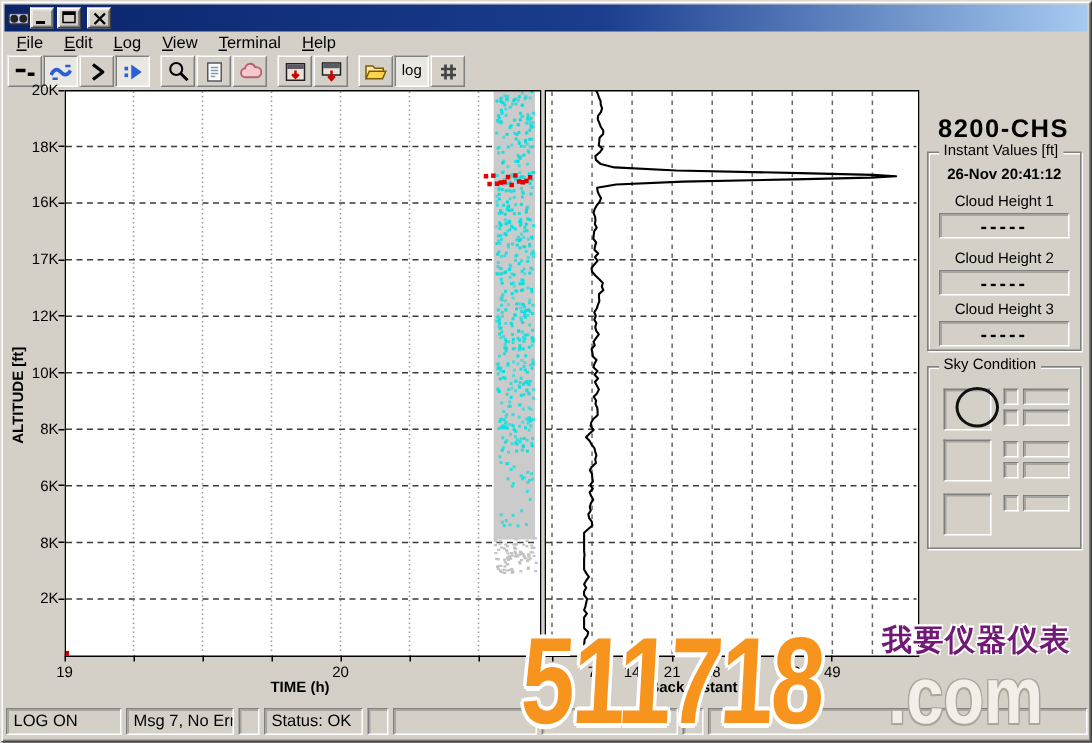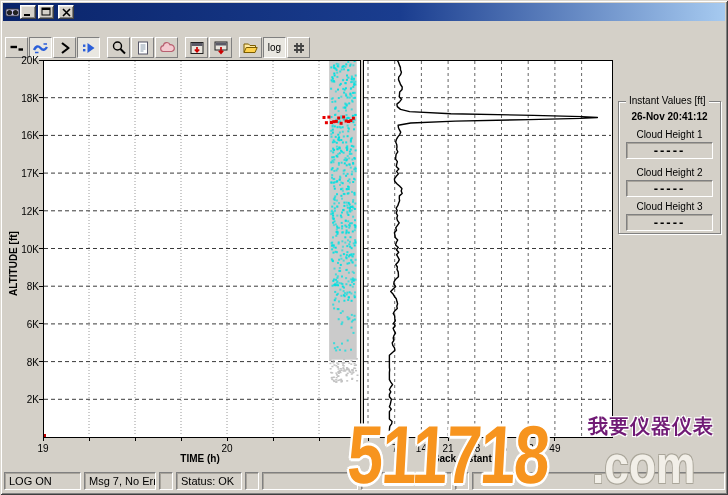--- a/index.html
+++ b/index.html
@@ -111,20 +111,28 @@
           </svg>
       </button>
       <button class="win-btn close">
         <svg width="9" height="9" viewBox="0 0 9 9">
             <path d="M1 1 L8 8 M8 1 L1 8" stroke="#000" stroke-width="1.6"></path>
           </svg>
       </button>
     </span>
   </div>
 
+  <div class="menubar" id="menubar">
+      <span class="menu-item"><u>F</u>ile</span>
+      <span class="menu-item"><u>E</u>dit</span>
+      <span class="menu-item"><u>L</u>og</span>
+      <span class="menu-item"><u>V</u>iew</span>
+      <span class="menu-item"><u>T</u>erminal</span>
+      <span class="menu-item"><u>H</u>elp</span>
+    </div>
   <div class="toolbar" id="toolbar">
       <button class="tbtn">
         <span>
           <svg width="16" height="16" viewBox="0 0 16 16">
             <path d="M1.5 7 H8" stroke="#000" stroke-width="2.4"></path>
             <path d="M9.5 9.5 H14" stroke="#000" stroke-width="2.4"></path>
           </svg>
         </span>
       </button>
       <button class="tbtn pressed">
@@ -941,32 +949,50 @@
       <div class="tickmark" style="left: 527.701px; top: 437px; width: 1px; height: 4px;"></div>
       <div class="axis-label" style="left: 518.201px; top: 443px; width: 20px;">42</div>
       <div class="tickmark" style="left: 554.401px; top: 437px; width: 1px; height: 4px;"></div>
       <div class="axis-label" style="left: 544.901px; top: 443px; width: 20px;">49</div>
     </div>
 
   <div class="axis-title" style="left:-42px; top:258px; width:110px; transform:rotate(-90deg);">ALTITUDE [ft]</div>
   <div class="axis-title" style="left:150px; top:453px; width:100px;">TIME (h)</div>
   <div class="axis-title" style="left:412px; top:453px; width:100px;">Back Instant</div>
 
+  <div class="model-title">8200-CHS</div>
 
   <div class="groupbox" id="iv-group" style="left:618px; top:101px; width:103px; height:133px;padding-left:28px;">
     <span class="legend">Instant Values [ft]</span>
     <div class="iv-timestamp">26-Nov 20:41:12</div>
   <div class="ch-label" style="top: 27px;">Cloud Height 1</div>
       <div class="ch-field sunken" style="top: 40px;">-----</div>
       <div class="ch-label" style="top: 65px;">Cloud Height 2</div>
       <div class="ch-field sunken" style="top: 78px;">-----</div>
       <div class="ch-label" style="top: 99px;">Cloud Height 3</div>
       <div class="ch-field sunken" style="top: 112px;">-----</div>
     </div>
 
+  <div class="groupbox" id="sky-group" style="left:618px; top:244px; width:103px; height:122px;">
+    <span class="legend">Sky Condition</span>
+  <div class="sky-box sunken" style="left: 10px; top: 14px; width: 32px; height: 28px;"></div>
+      <div class="sky-box sunken" style="left: 50px; top: 14px; width: 10px; height: 11px;"></div>
+      <div class="sky-box sunken" style="left: 63px; top: 14px; width: 31px; height: 11px;"></div>
+      <div class="sky-box sunken" style="left: 50px; top: 28px; width: 10px; height: 11px;"></div>
+      <div class="sky-box sunken" style="left: 63px; top: 28px; width: 31px; height: 11px;"></div>
+      <div class="sky-circle" style="left: 18px; top: 13px;"></div>
+      <div class="sky-box sunken" style="left: 10px; top: 48px; width: 32px; height: 28px;"></div>
+      <div class="sky-box sunken" style="left: 50px; top: 49px; width: 10px; height: 11px;"></div>
+      <div class="sky-box sunken" style="left: 63px; top: 49px; width: 31px; height: 11px;"></div>
+      <div class="sky-box sunken" style="left: 50px; top: 63px; width: 10px; height: 11px;"></div>
+      <div class="sky-box sunken" style="left: 63px; top: 63px; width: 31px; height: 11px;"></div>
+      <div class="sky-box sunken" style="left: 10px; top: 84px; width: 32px; height: 28px;"></div>
+      <div class="sky-box sunken" style="left: 50px; top: 85px; width: 10px; height: 11px;"></div>
+      <div class="sky-box sunken" style="left: 63px; top: 85px; width: 31px; height: 11px;"></div>
+    </div>
 
   <div class="statusbar" id="statusbar">
       <div class="status-cell sunken" style="width: 77px;">LOG ON</div>
       <div class="status-cell sunken" style="width: 72px;">Msg 7, No Errors</div>
       <div class="status-cell sunken" style="width: 14px;"></div>
       <div class="status-cell sunken" style="width: 66px;">Status: OK</div>
       <div class="status-cell sunken" style="width: 14px;"></div>
       <div class="status-cell sunken" style="width: 96px;"></div>
       <div class="status-cell sunken" style="width: 91px;"></div>
       <div class="status-cell sunken" style="width: 14px;"></div>

